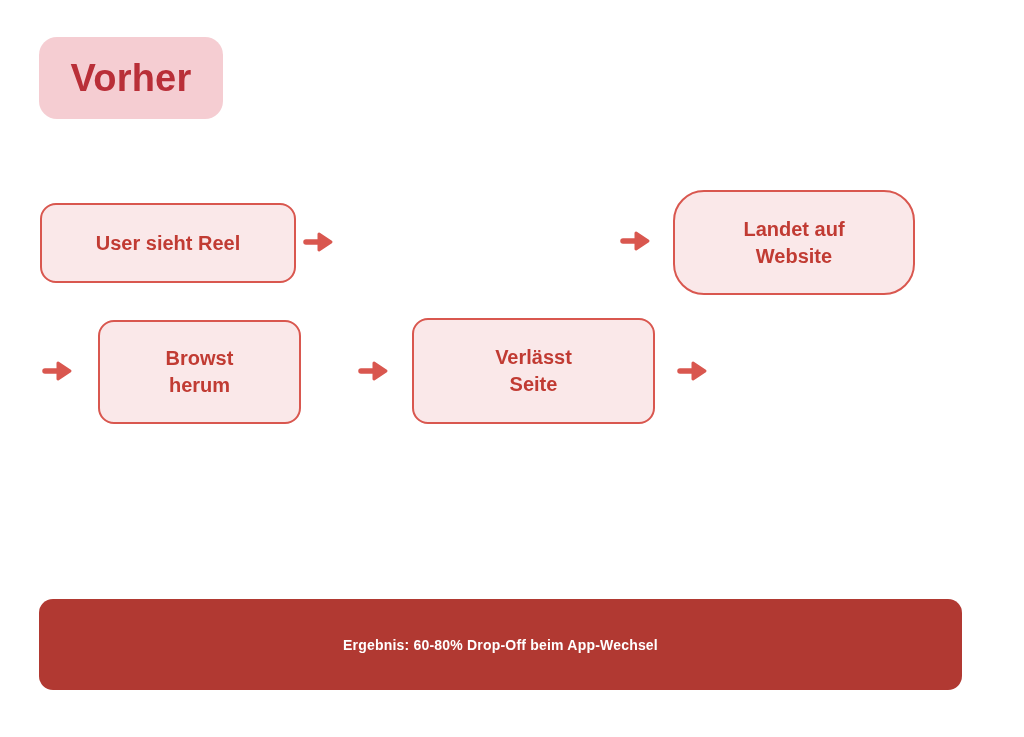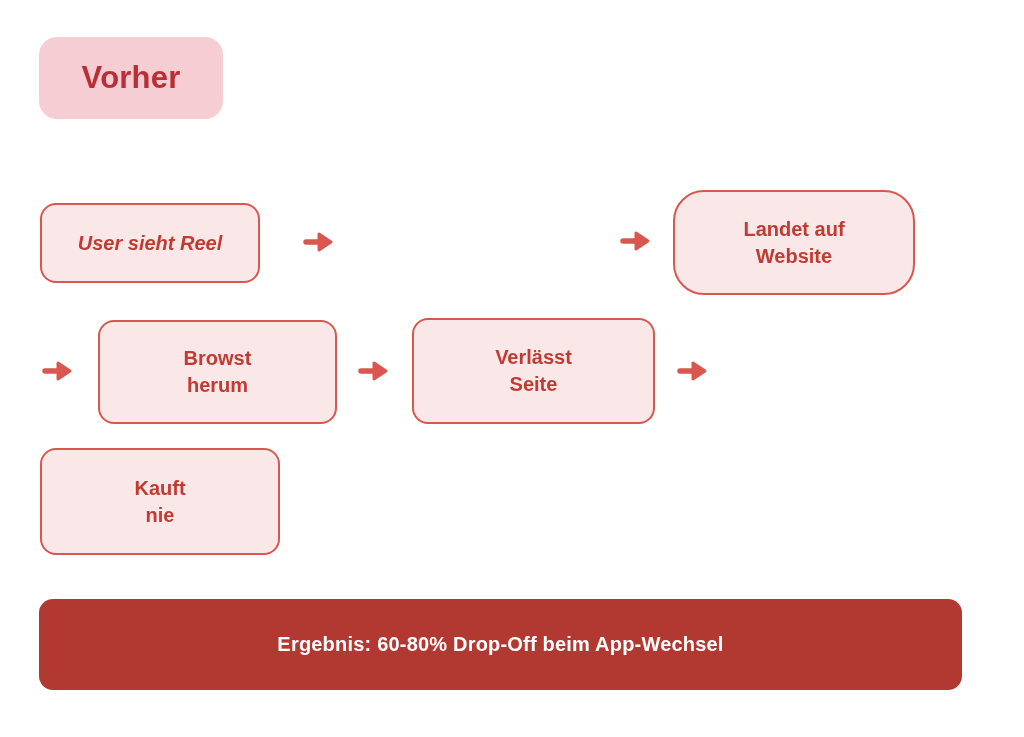--- a/index.html
+++ b/index.html
@@ -28,45 +28,45 @@
   .badge {
     position: absolute;
     left: 39px; top: 37px;
     width: 184px; height: 82px;
     background: var(--badge-bg);
     border-radius: 18px;
     display: flex; align-items: center; justify-content: center;
   }
   .badge span {
     color: var(--badge-text);
-    font-size: 31px;
+    font-size: 38px;
     font-weight: 700;
     letter-spacing: 0.2px;
   }
 
   .box {
     position: absolute;
     background: var(--box-fill);
     border: 2.5px solid var(--box-border);
     border-radius: 16px;
     display: flex; align-items: center; justify-content: center;
     text-align: center;
   }
   .box span {
     color: var(--box-text);
     font-size: 20px;
     font-weight: 600;
     line-height: 1.35;
     white-space: pre-line;
   }
 
-  .b1 { left: 40px;  top: 203px; width: 220px; height: 80px; font-style: italic;  }
+  .b1 { left: 40px;  top: 203px; width: 256px; height: 80px;  }
   .b2 { left: 360px; top: 187px; width: 240px; height: 108px; }
   .b3 { left: 673px; top: 190px; width: 242px; height: 105px; border-radius: 31px; }
-  .b4 { left: 98px;  top: 320px; width: 239px; height: 104px; }
+  .b4 { left: 98px;  top: 320px; width: 203px; height: 104px; }
   .b5 { left: 412px; top: 318px; width: 243px; height: 106px; align-items: center; }
   .b6 { left: 40px;  top: 448px; width: 240px; height: 107px; }
 
   .arrow { position: absolute; width: 34px; height: 26px; }
   .arrow .shaft { stroke: var(--arrow); stroke-width: 5.5; stroke-linecap: round; fill: none; }
   .arrow .head  { fill: var(--arrow); stroke: var(--arrow); stroke-width: 3; stroke-linejoin: round; }
 
   .a1 { left: 302px; top: 229px; }
   .a2 { left: 619px; top: 228px; }
   .a3 { left: 41px;  top: 358px; }
@@ -76,21 +76,21 @@
   .banner {
     position: absolute;
     left: 39px; top: 599px;
     width: 923px; height: 91px;
     background: var(--banner-bg);
     border-radius: 14px;
     display: flex; align-items: center; justify-content: center;
   }
   .banner span {
     color: var(--banner-text);
-    font-size: 20px;
+    font-size: 14px;
     font-weight: 700;
     letter-spacing: 0.2px;
   }
 </style>
 </head>
 <body>
 
 <div class="canvas">
 
   <div class="badge">
@@ -135,22 +135,18 @@
   <div class="box b5">
     <span>Verlässt
 Seite</span>
   </div>
 
   <svg class="arrow a5" viewBox="0 0 34 26">
     <path class="shaft" d="M4 13 H 21"></path>
       <path class="head" d="M17 5 L 29 13 L 17 21 Z"></path>
   </svg>
 
-  <div class="box b6">
-    <span>Kauft
-nie</span>
-  </div>
 
   <div class="banner">
     <span>Ergebnis: 60-80% Drop-Off beim App-Wechsel</span>
   </div>
 
 </div>
 
 </body></html>

